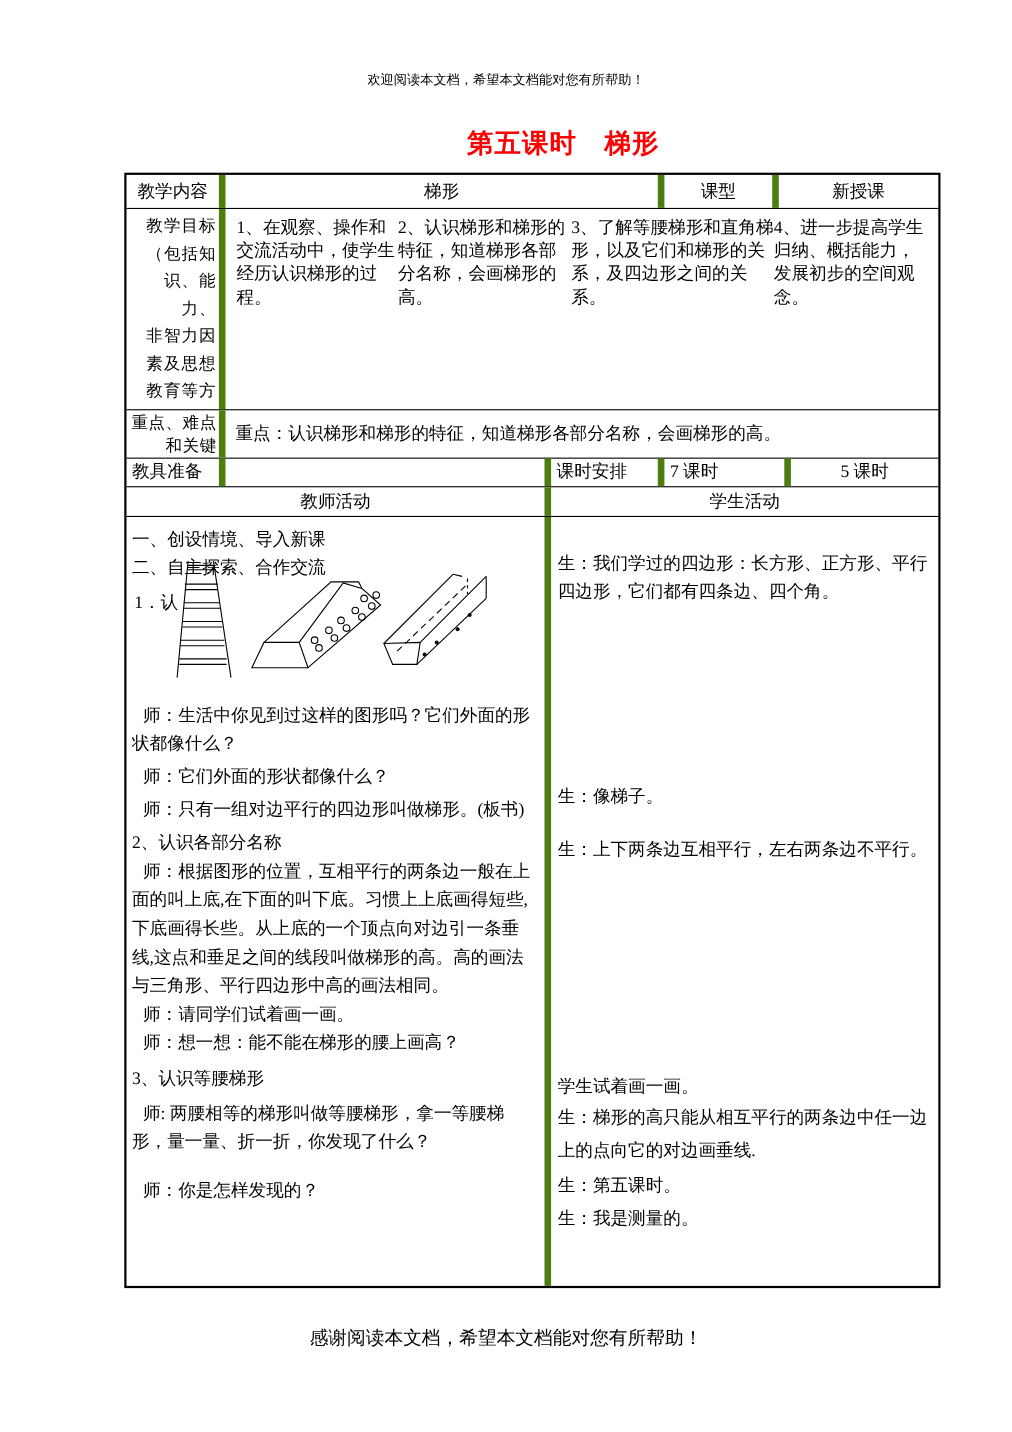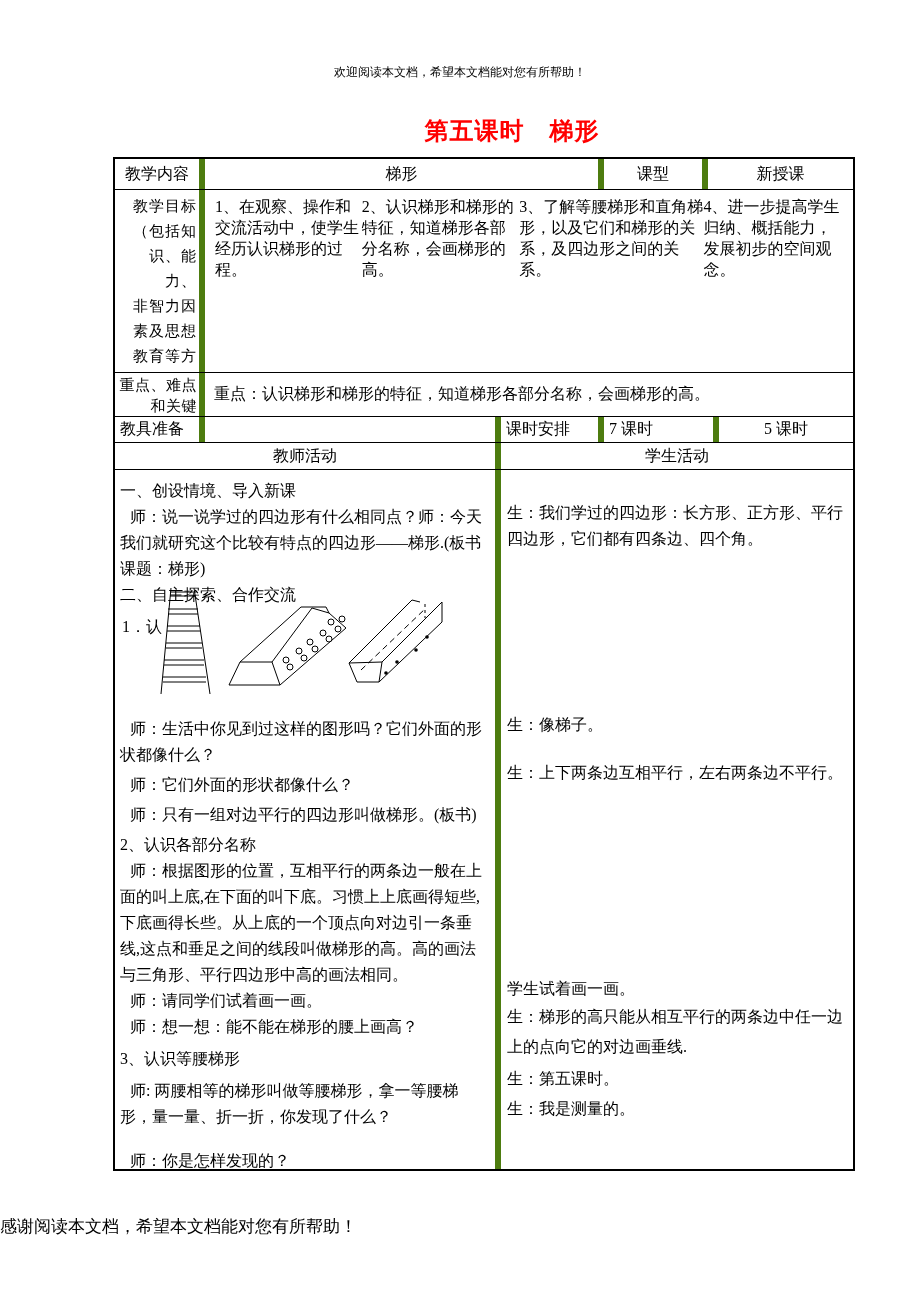--- a/index.html
+++ b/index.html
@@ -45,21 +45,21 @@
   .acol { line-height:26px; word-break:break-all; }
   .t-col { padding:8px 6px 0 5px; }
   .s-col { padding:8px 8px 0 6px; }
   .p { margin:0; }
   .ind { text-indent:10px; }
   .lh30 { line-height:30px; }
   
   .figures { position:relative; height:106px; margin-top:2px; }
   .fig-label { position:absolute; left:2px; top:4px; }
   .figures svg { position:absolute; left:38px; top:-22px; }
-  .bottom-note { margin-top:46px; text-align:left; font-size:17px; line-height:20px; }
+  .bottom-note { margin-top:36px; text-align:center; font-size:17px; line-height:20px; }
   svg path, svg line, svg circle { stroke:#000; fill:none; stroke-width:1; }
   svg circle.dot { fill:#000; stroke:none; }
 </style>
 </head>
 <body>
 
 <div id="doc">
 
   <div class="top-note">欢迎阅读本文档，希望本文档能对您有所帮助！</div>
 
@@ -106,21 +106,20 @@
 
     <div class="row r5">
       <div class="cell w386 cc">教师活动</div>
       <div class="cell w352 cc last">学生活动</div>
     </div>
 
     <div class="row r6">
 
       <div class="cell w386 acol t-col">
         <div class="p">一、创设情境、导入新课</div>
-        <div class="p ind">师：说一说学过的四边形有什么相同点？师：今天我们就研究这个比较有特点的四边形——梯形.(板书课题：梯形)</div>
         <div class="p">二、自主探索、合作交流</div>
 
         <div class="figures">
           <span class="fig-label">1．认</span>
           <svg width="292" height="116" viewBox="0 0 292 116">
             <g>
               <line x1="13" y1="0" x2="3" y2="106"></line>
               <line x1="36" y1="0" x2="52" y2="106"></line>
               <path d="M12,4 H38 M12,8 H38"></path>
               <path d="M10,21 H40 M10,26 H40"></path>

